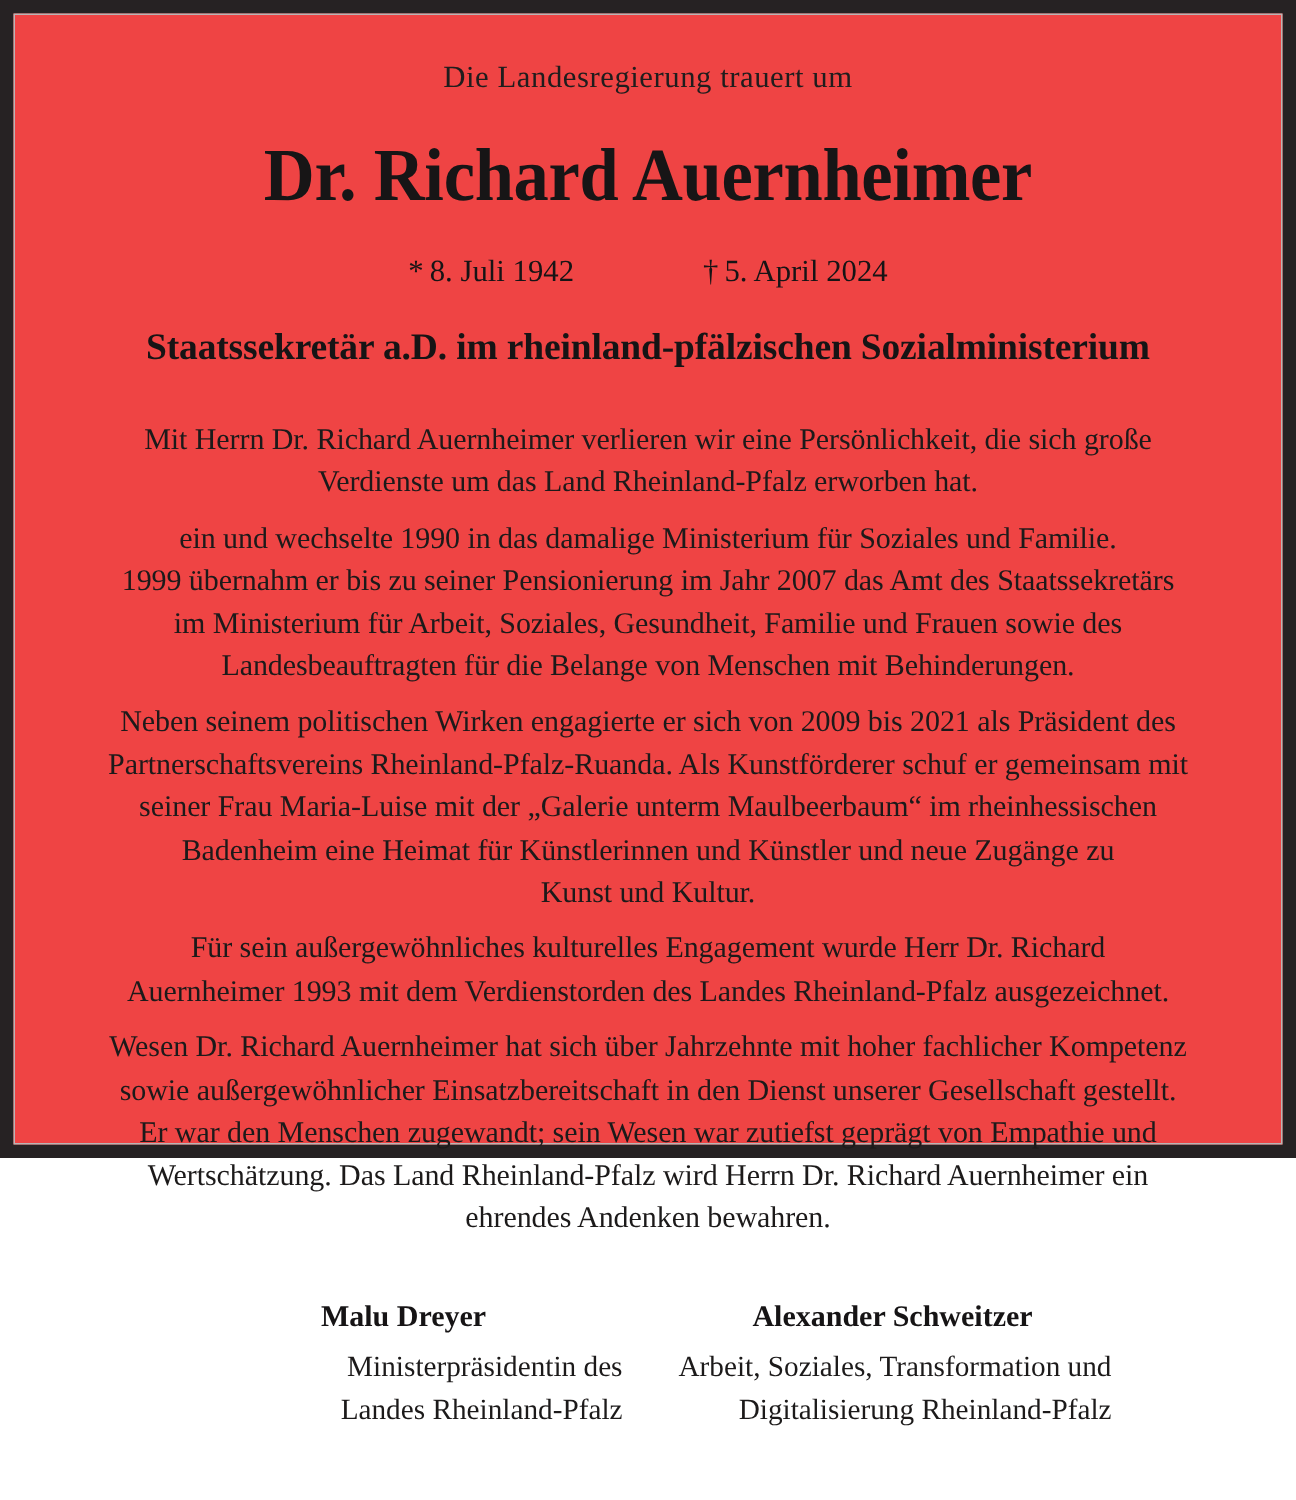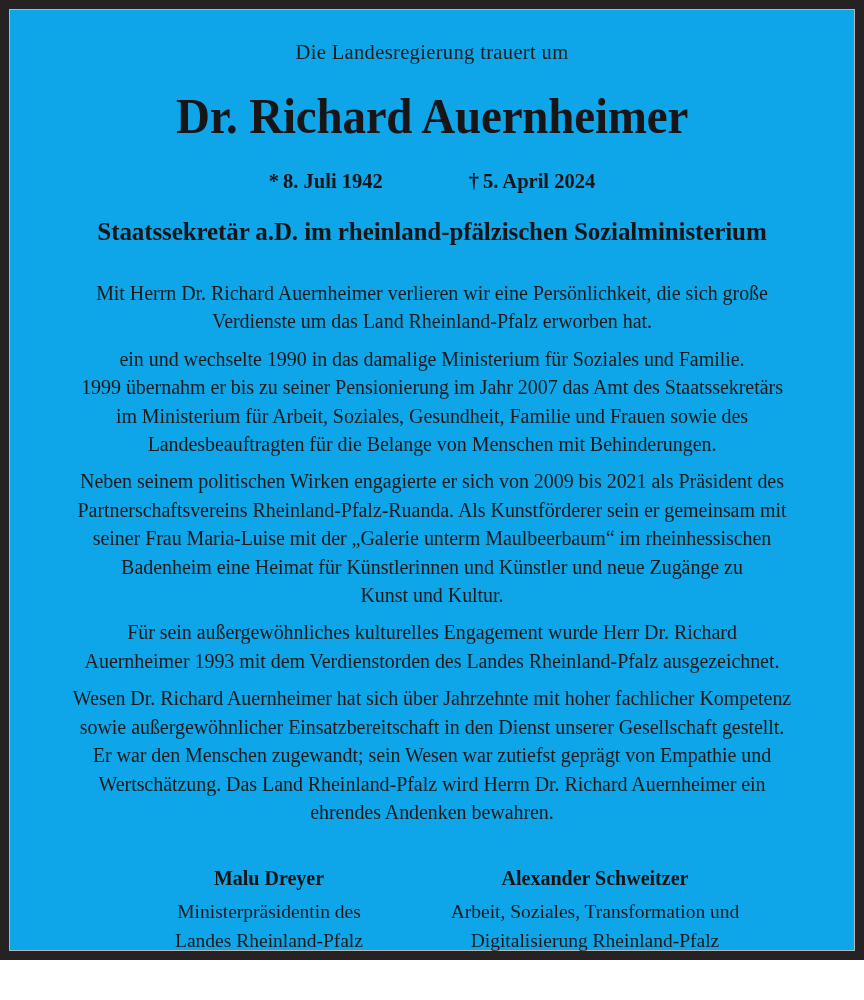--- a/index.html
+++ b/index.html
@@ -15,22 +15,22 @@
     font-family: "Liberation Serif", "DejaVu Serif", serif;
     color: #1b1b1b;
     -webkit-font-smoothing: antialiased;
   }
 
   
   .notice-frame {
     position: relative;
     box-sizing: border-box;
     width: 864px;
-    height: 960px;
-    background: #0ea5e9;
+    height: 772px;
+    background: #ef4444;
     border: 9px solid #262223;
   }
   .notice-inner-rule {
     position: absolute;
     inset: 0;
     box-sizing: border-box;
     border: 1px solid #b9b6b6;
     pointer-events: none;
   }
 
@@ -63,21 +63,21 @@
     margin: 22px 0 0 0;
     transform: scaleX(0.94);
     transform-origin: center center;
     white-space: nowrap;
   }
 
   .life-dates {
     margin: 23px 0 0 0;
     font-size: 20.5px;
     line-height: 26px;
-    font-weight: 700;
+    font-weight: 400;
     color: #161415;
     display: flex;
     justify-content: center;
     align-items: baseline;
     gap: 86px;
   }
   .life-dates .date-item {
     white-space: nowrap;
   }
   .life-dates .sym {
@@ -138,20 +138,21 @@
   }
   .signature-title {
     font-size: 19.5px;
     line-height: 28.2px;
     font-weight: 400;
     color: #1c1a1a;
   }
   .signature-title .ln {
     display: block;
     white-space: nowrap;
+    text-align: right;
   }
 </style>
 </head>
 <body>
 
 <div class="notice-frame">
   <div class="notice-inner-rule"></div>
 
   <div class="notice-body">
 
@@ -179,21 +180,21 @@
 
       <p class="tribute-paragraph">
         <span class="ln">ein und wechselte 1990 in das damalige Ministerium für Soziales und Familie.</span>
         <span class="ln">1999 übernahm er bis zu seiner Pensionierung im Jahr 2007 das Amt des Staatssekretärs</span>
         <span class="ln">im Ministerium für Arbeit, Soziales, Gesundheit, Familie und Frauen sowie des</span>
         <span class="ln">Landesbeauftragten für die Belange von Menschen mit Behinderungen.</span>
       </p>
 
       <p class="tribute-paragraph">
         <span class="ln">Neben seinem politischen Wirken engagierte er sich von 2009 bis 2021 als Präsident des</span>
-        <span class="ln">Partnerschaftsvereins Rheinland-Pfalz-Ruanda. Als Kunstförderer sein er gemeinsam mit</span>
+        <span class="ln">Partnerschaftsvereins Rheinland-Pfalz-Ruanda. Als Kunstförderer schuf er gemeinsam mit</span>
         <span class="ln">seiner Frau Maria-Luise mit der „Galerie unterm Maulbeerbaum“ im rheinhessischen</span>
         <span class="ln">Badenheim eine Heimat für Künstlerinnen und Künstler und neue Zugänge zu</span>
         <span class="ln">Kunst und Kultur.</span>
       </p>
 
       <p class="tribute-paragraph">
         <span class="ln">Für sein außergewöhnliches kulturelles Engagement wurde Herr Dr. Richard</span>
         <span class="ln">Auernheimer 1993 mit dem Verdienstorden des Landes Rheinland-Pfalz ausgezeichnet.</span>
       </p>
 

